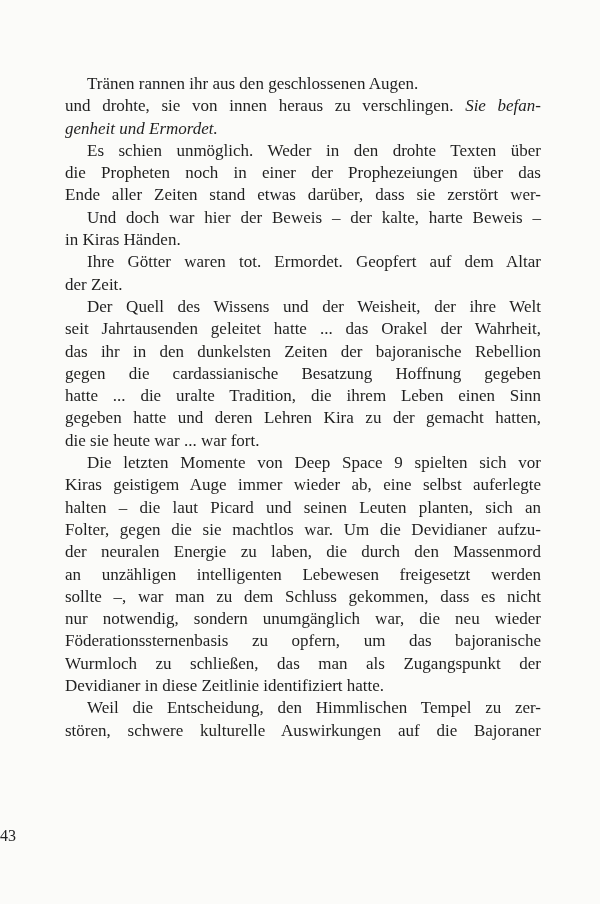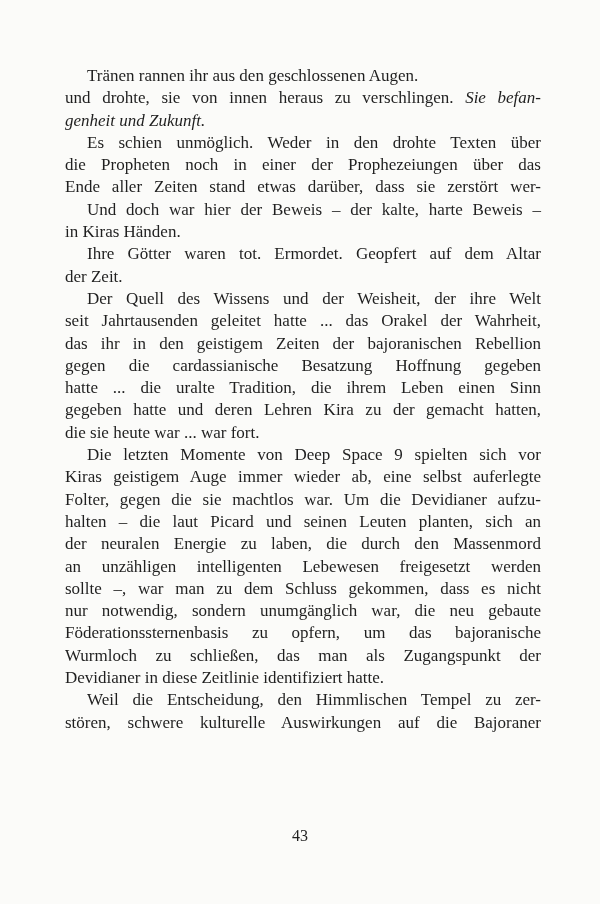--- a/index.html
+++ b/index.html
@@ -11,21 +11,21 @@
     position: relative;
     width: 600px;
     height: 904px;
     background: #fbfbf9;
     font-family: "Liberation Serif", "DejaVu Serif", serif;
     color: #1f1f1f;
     overflow: hidden;
   }
   .text-block {
     position: absolute;
-    top: 65px;
+    top: 73px;
     left: 65px;
     width: 476px;
     font-size: 17px;
     line-height: 22.3px;
   }
   .line {
     text-align: justify;
     text-align-last: justify;
     white-space: normal;
     hyphens: none;
@@ -37,55 +37,54 @@
     padding-left: 22px;
   }
   .line em {
     font-style: italic;
   }
   .page-number {
     position: absolute;
     top: 826px;
     left: 0;
     width: 600px;
-    text-align: center;
     font-size: 16px;
     line-height: 20px;
   }
 </style>
 </head>
 <body>
 
 <div class="page" style="background: rgb(251, 251, 249); color: rgb(31, 31, 31);">
   <div class="text-block">
       <div class="line indent end"><span>Tränen rannen ihr aus den geschlossenen Augen.</span></div>
       <div class="line"><span>und drohte, sie von innen heraus zu verschlingen. </span><em>Sie befan-</em></div>
-      <div class="line end"><em>genheit und Zukunft.</em></div>
+      <div class="line end"><em>genheit und Ermordet.</em></div>
       <div class="line indent"><span>Es schien unmöglich. Weder in den drohte Texten über</span></div>
       <div class="line"><span>die Propheten noch in einer der Prophezeiungen über das</span></div>
       <div class="line"><span>Ende aller Zeiten stand etwas darüber, dass sie zerstört wer-</span></div>
       <div class="line indent"><span>Und doch war hier der Beweis – der kalte, harte Beweis –</span></div>
       <div class="line end"><span>in Kiras Händen.</span></div>
       <div class="line indent"><span>Ihre Götter waren tot. Ermordet. Geopfert auf dem Altar</span></div>
       <div class="line end"><span>der Zeit.</span></div>
       <div class="line indent"><span>Der Quell des Wissens und der Weisheit, der ihre Welt</span></div>
       <div class="line"><span>seit Jahrtausenden geleitet hatte ... das Orakel der Wahrheit,</span></div>
-      <div class="line"><span>das ihr in den geistigem Zeiten der bajoranischen Rebellion</span></div>
+      <div class="line"><span>das ihr in den dunkelsten Zeiten der bajoranische Rebellion</span></div>
       <div class="line"><span>gegen die cardassianische Besatzung Hoffnung gegeben</span></div>
       <div class="line"><span>hatte ... die uralte Tradition, die ihrem Leben einen Sinn</span></div>
       <div class="line"><span>gegeben hatte und deren Lehren Kira zu der gemacht hatten,</span></div>
       <div class="line end"><span>die sie heute war ... war fort.</span></div>
       <div class="line indent"><span>Die letzten Momente von Deep Space 9 spielten sich vor</span></div>
       <div class="line"><span>Kiras geistigem Auge immer wieder ab, eine selbst auferlegte</span></div>
+      <div class="line"><span>halten – die laut Picard und seinen Leuten planten, sich an</span></div>
       <div class="line"><span>Folter, gegen die sie machtlos war. Um die Devidianer aufzu-</span></div>
-      <div class="line"><span>halten – die laut Picard und seinen Leuten planten, sich an</span></div>
       <div class="line"><span>der neuralen Energie zu laben, die durch den Massenmord</span></div>
       <div class="line"><span>an unzähligen intelligenten Lebewesen freigesetzt werden</span></div>
       <div class="line"><span>sollte –, war man zu dem Schluss gekommen, dass es nicht</span></div>
-      <div class="line"><span>nur notwendig, sondern unumgänglich war, die neu gebaute</span></div>
+      <div class="line"><span>nur notwendig, sondern unumgänglich war, die neu wieder</span></div>
       <div class="line"><span>Föderationssternenbasis zu opfern, um das bajoranische</span></div>
       <div class="line"><span>Wurmloch zu schließen, das man als Zugangspunkt der</span></div>
       <div class="line end"><span>Devidianer in diese Zeitlinie identifiziert hatte.</span></div>
       <div class="line indent"><span>Weil die Entscheidung, den Himmlischen Tempel zu zer-</span></div>
       <div class="line"><span>stören, schwere kulturelle Auswirkungen auf die Bajoraner</span></div>
     </div>
   <div class="page-number">43</div>
 </div>
 
 </body></html>

